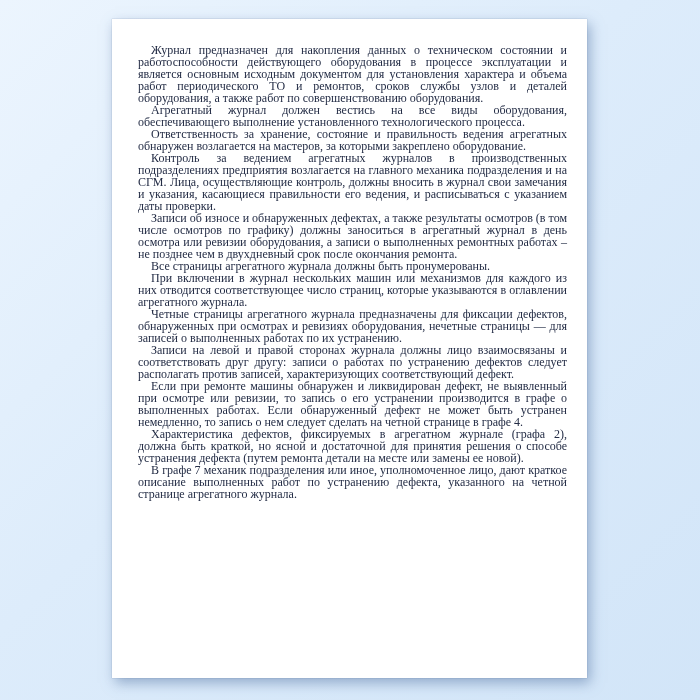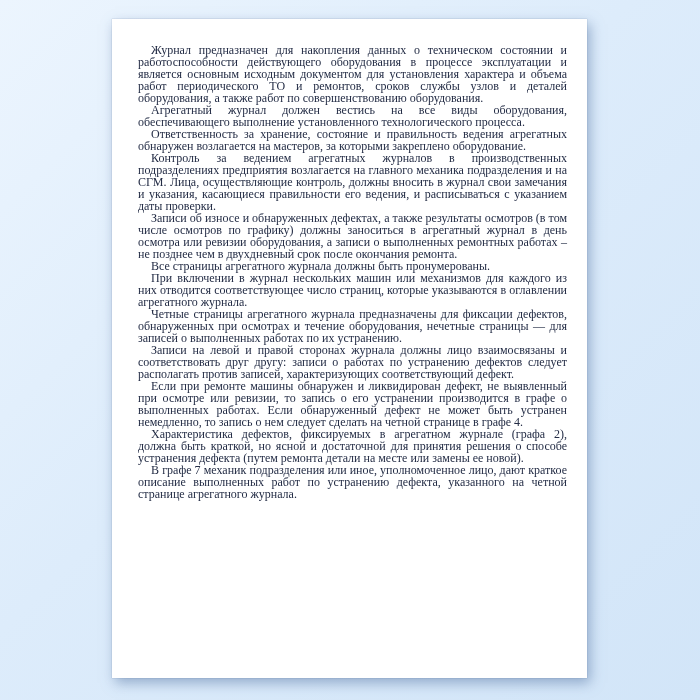--- a/index.html
+++ b/index.html
@@ -55,21 +55,21 @@
   <div class="paper">
     <div class="paper-inner">
       <div class="paragraphs">
           <p>Журнал предназначен для накопления данных о техническом состоянии и работоспособности действующего оборудования в процессе эксплуатации и является основным исходным документом для установления характера и объема работ периодического ТО и ремонтов, сроков службы узлов и деталей оборудования, а также работ по совершенствованию оборудования.</p>
           <p>Агрегатный журнал должен вестись на все виды оборудования, обеспечивающего выполнение установленного технологического процесса.</p>
           <p>Ответственность за хранение, состояние и правильность ведения агрегатных обнаружен возлагается на мастеров, за которыми закреплено оборудование.</p>
           <p>Контроль за ведением агрегатных журналов в производственных подразделениях предприятия возлагается на главного механика подразделения и на СГМ. Лица, осуществляющие контроль, должны вносить в журнал свои замечания и указания, касающиеся правильности его ведения, и расписываться с указанием даты проверки.</p>
           <p>Записи об износе и обнаруженных дефектах, а также результаты осмотров (в том числе осмотров по графику) должны заноситься в агрегатный журнал в день осмотра или ревизии оборудования, а записи о выполненных ремонтных работах – не позднее чем в двухдневный срок после окончания ремонта.</p>
           <p>Все страницы агрегатного журнала должны быть пронумерованы.</p>
           <p>При включении в журнал нескольких машин или механизмов для каждого из них отводится соответствующее число страниц, которые указываются в оглавлении агрегатного журнала.</p>
-          <p>Четные страницы агрегатного журнала предназначены для фиксации дефектов, обнаруженных при осмотрах и течение оборудования, нечетные страницы — для записей о выполненных работах по их устранению.</p>
+          <p>Четные страницы агрегатного журнала предназначены для фиксации дефектов, обнаруженных при осмотрах и ревизиях оборудования, нечетные страницы — для записей о выполненных работах по их устранению.</p>
           <p>Записи на левой и правой сторонах журнала должны лицо взаимосвязаны и соответствовать друг другу: записи о работах по устранению дефектов следует располагать против записей, характеризующих соответствующий дефект.</p>
           <p>Если при ремонте машины обнаружен и ликвидирован дефект, не выявленный при осмотре или ревизии, то запись о его устранении производится в графе о выполненных работах. Если обнаруженный дефект не может быть устранен немедленно, то запись о нем следует сделать на четной странице в графе 4.</p>
           <p>Характеристика дефектов, фиксируемых в агрегатном журнале (графа 2), должна быть краткой, но ясной и достаточной для принятия решения о способе устранения дефекта (путем ремонта детали на месте или замены ее новой).</p>
           <p>В графе 7 механик подразделения или иное, уполномоченное лицо, дают краткое описание выполненных работ по устранению дефекта, указанного на четной странице агрегатного журнала.</p>
         </div>
     </div>
   </div>
 </div>
 
 </body></html>

